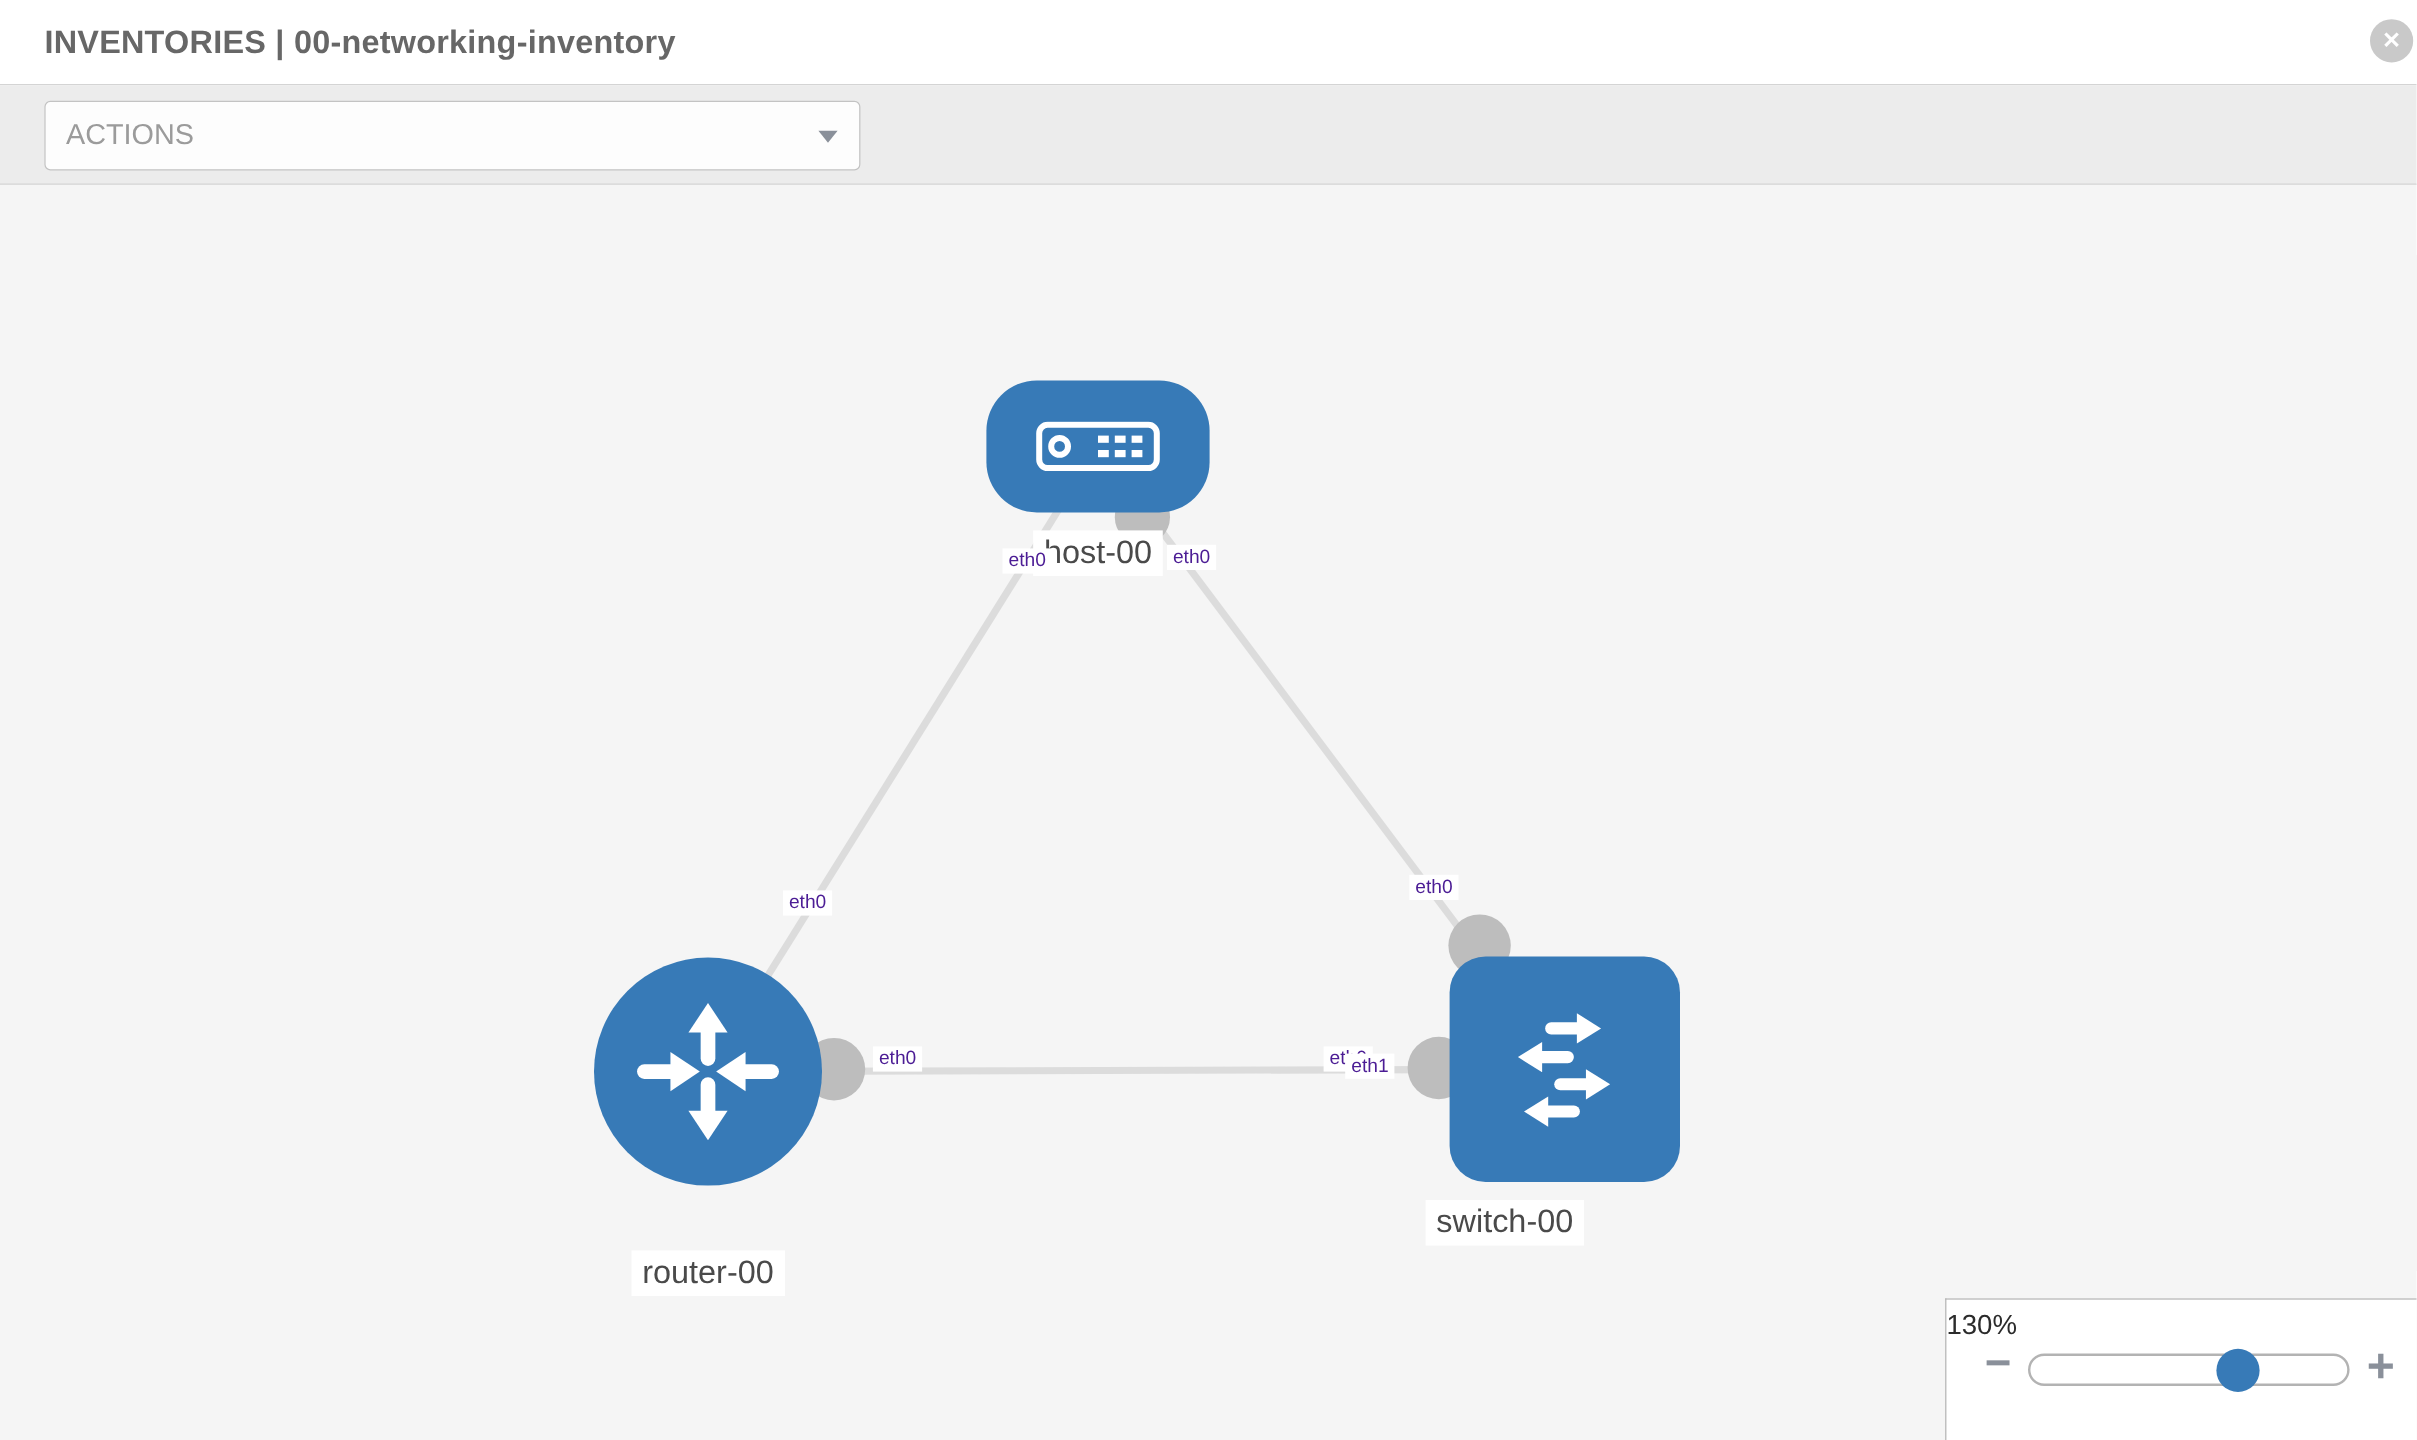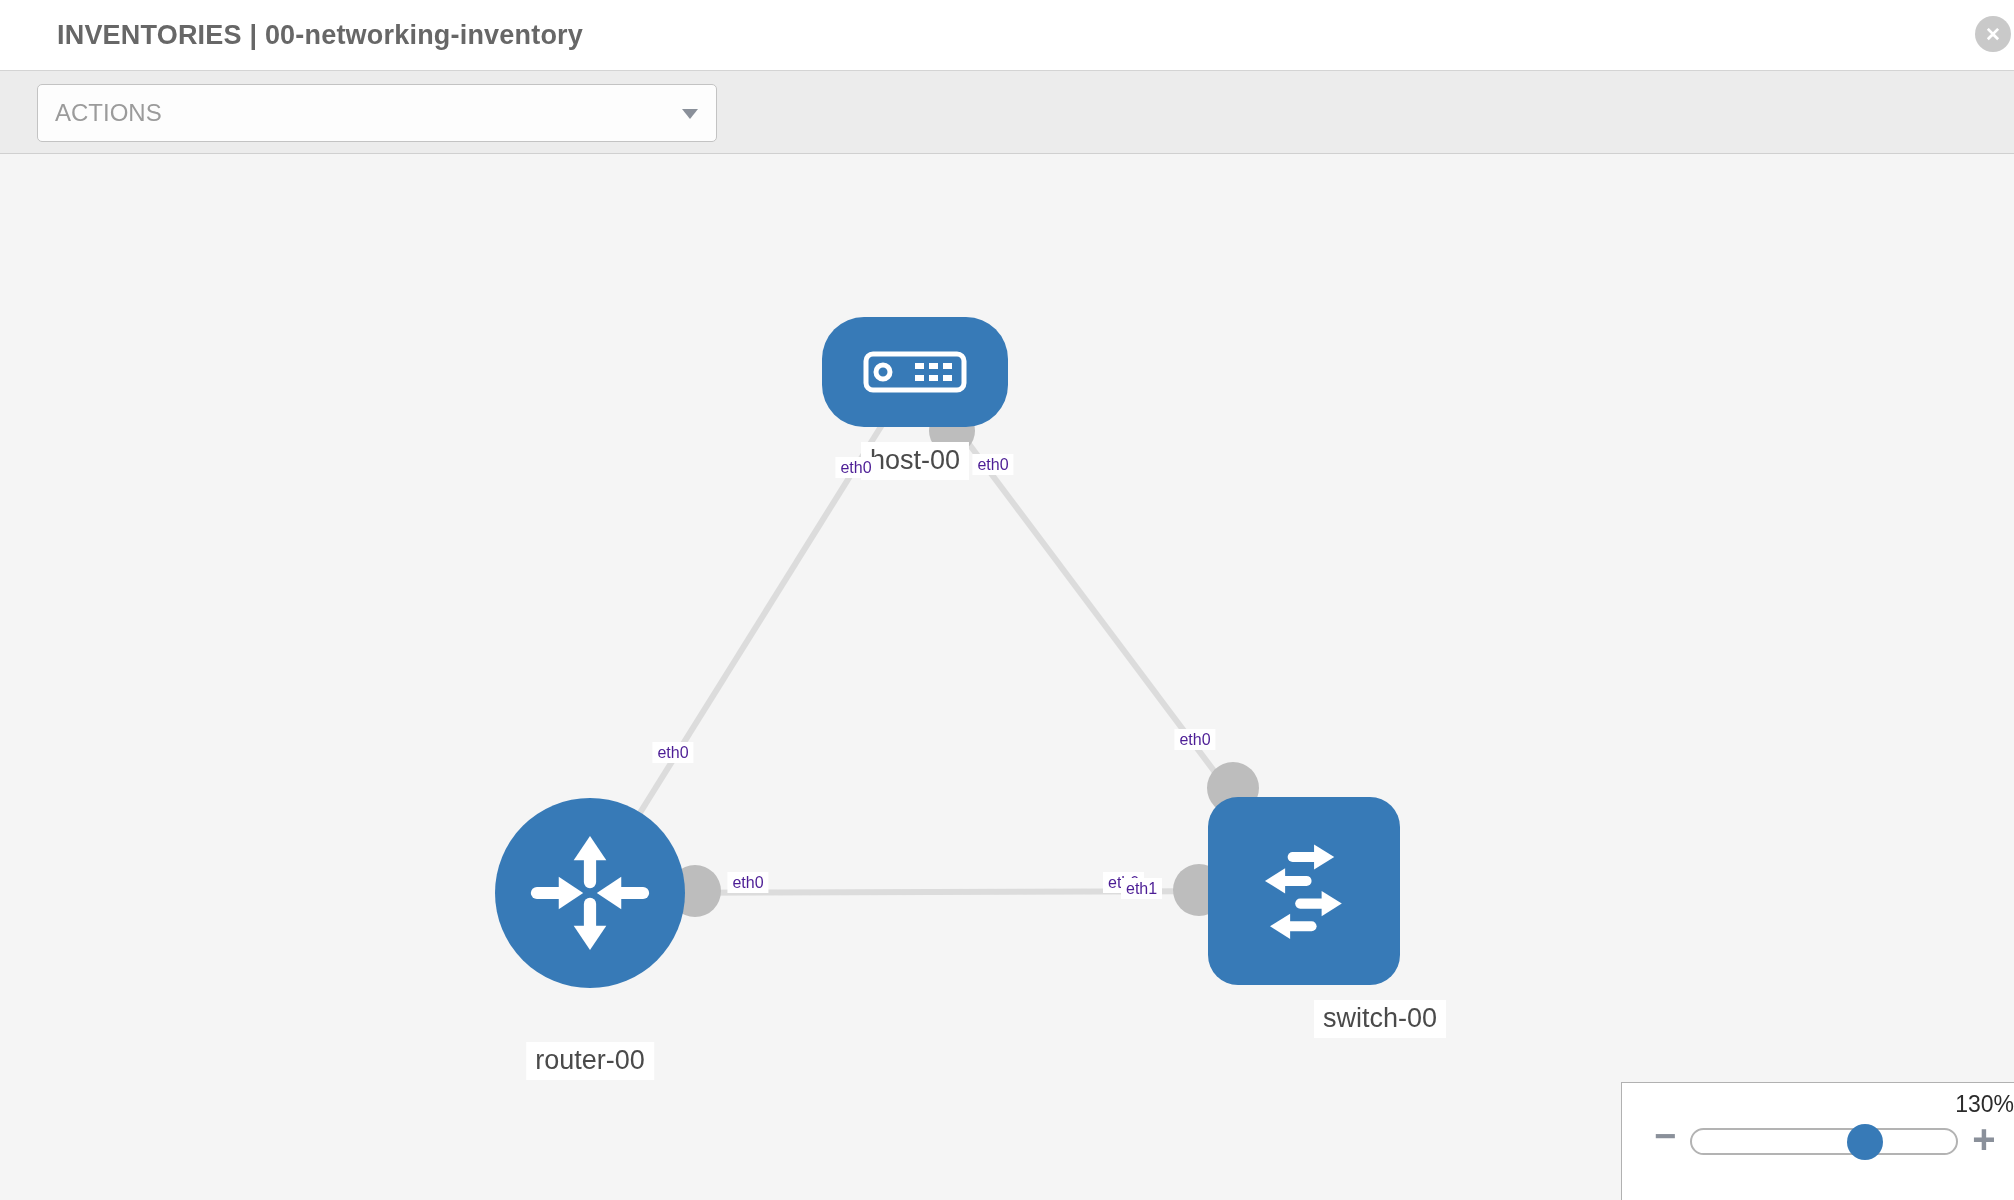--- a/index.html
+++ b/index.html
@@ -3,21 +3,21 @@
 <meta charset="utf-8">
 <style>
   html,body{margin:0;padding:0;background:#fff;}
   .page{position:relative;width:2014px;height:1200px;overflow:hidden;
         font-family:"Liberation Sans",sans-serif;background:#fff;}
 
   
   .hdr{position:absolute;left:0;top:0;width:2014px;height:71px;background:#fff;
        border-bottom:1px solid #d4d4d4;box-sizing:border-box;}
   .hdr-title{position:absolute;left:37px;top:0;height:71px;display:flex;align-items:center;
-       font-size:27px;font-weight:700;color:#676767;letter-spacing:.2px;margin-left:20px;}
+       font-size:27px;font-weight:700;color:#676767;letter-spacing:.2px;}
   .close-btn{position:absolute;left:1975px;top:16px;width:36px;height:36px;border-radius:50%;
        background:#c9c9c9;display:flex;align-items:center;justify-content:center;
        color:#fff;font-size:19px;font-weight:700;cursor:pointer;}
 
   
   .tbar{position:absolute;left:0;top:71px;width:2014px;height:83px;background:#ececec;
         border-bottom:1px solid #d0d0d0;box-sizing:border-box;}
   .combo{position:absolute;top:13px;height:58px;background:#fdfdfd;border:1px solid #c3c3c3;
          border-radius:5px;box-sizing:border-box;display:flex;align-items:center;
          font-size:24px;color:#9b9b9b;cursor:pointer;}
@@ -42,21 +42,21 @@
 
   .node-label{position:absolute;transform:translateX(-50%);background:#fff;color:#4a4a4a;
         font-size:27px;padding:2px 9px;white-space:nowrap;line-height:1.25;}
   .if-label{position:absolute;background:#fff;color:#4c1d95;font-size:16px;
         padding:1px 5px;white-space:nowrap;line-height:1.2;}
   .if-center{transform:translateX(-50%);}
 
   
   .zoom-panel{position:absolute;left:1621px;top:1082px;width:393px;height:118px;background:#fff;
         border-top:1px solid #b1b1b1;border-left:1px solid #b1b1b1;box-sizing:border-box;}
-  .zoom-pct{position:absolute;left:0;top:8px;width:100%;text-align:right;
+  .zoom-pct{position:absolute;left:0;top:8px;width:100%;text-align:left;
         font-size:23px;color:#2b2b2b;}
   .zoom-minus{position:absolute;left:28px;top:38px;width:30px;height:34px;color:#8a909a;
         font-size:38px;font-weight:700;line-height:30px;text-align:center;cursor:pointer;}
   .zoom-plus{position:absolute;left:346px;top:40px;width:32px;height:34px;color:#8a909a;
         font-size:40px;font-weight:700;line-height:32px;text-align:center;cursor:pointer;}
   .zoom-track{position:absolute;left:68px;top:45px;width:268px;height:27px;background:#fff;
         border:2px solid #b3b3b3;border-radius:15px;box-sizing:border-box;cursor:pointer;}
   .zoom-thumb{position:absolute;left:225px;top:41px;width:36px;height:36px;border-radius:50%;
         background:#377ab7;cursor:grab;}
 </style>
@@ -144,21 +144,21 @@
           <line x1="47" y1="60" x2="67" y2="60"></line>
           <polygon points="80,60 64,50 64,70" stroke="none"></polygon>
           <line x1="56" y1="78" x2="36" y2="78"></line>
           <polygon points="23,78 39,68 39,88" stroke="none"></polygon>
         </g>
       </svg>
     </div>
 
     <div class="node-label" style="left:915px;top:288px;">host-00</div>
     <div class="node-label" style="left:590px;top:888px;">router-00</div>
-    <div class="node-label" style="left:1380px;top:846px;">switch-00</div>
+    <div class="node-label" style="left:1254px;top:846px;">switch-00</div>
 
     <div class="if-label if-center" style="left:856px;top:303px;">eth0</div>
     <div class="if-label if-center" style="left:993px;top:300px;">eth0</div>
     <div class="if-label if-center" style="left:673px;top:588px;">eth0</div>
     <div class="if-label if-center" style="left:1195px;top:575px;">eth0</div>
     <div class="if-label if-center" style="left:748px;top:718px;">eth0</div>
     <div class="if-label" style="left:1103px;top:718px;">eth0</div>
     <div class="if-label" style="left:1121px;top:724px;">eth1</div>
   </div>
 

